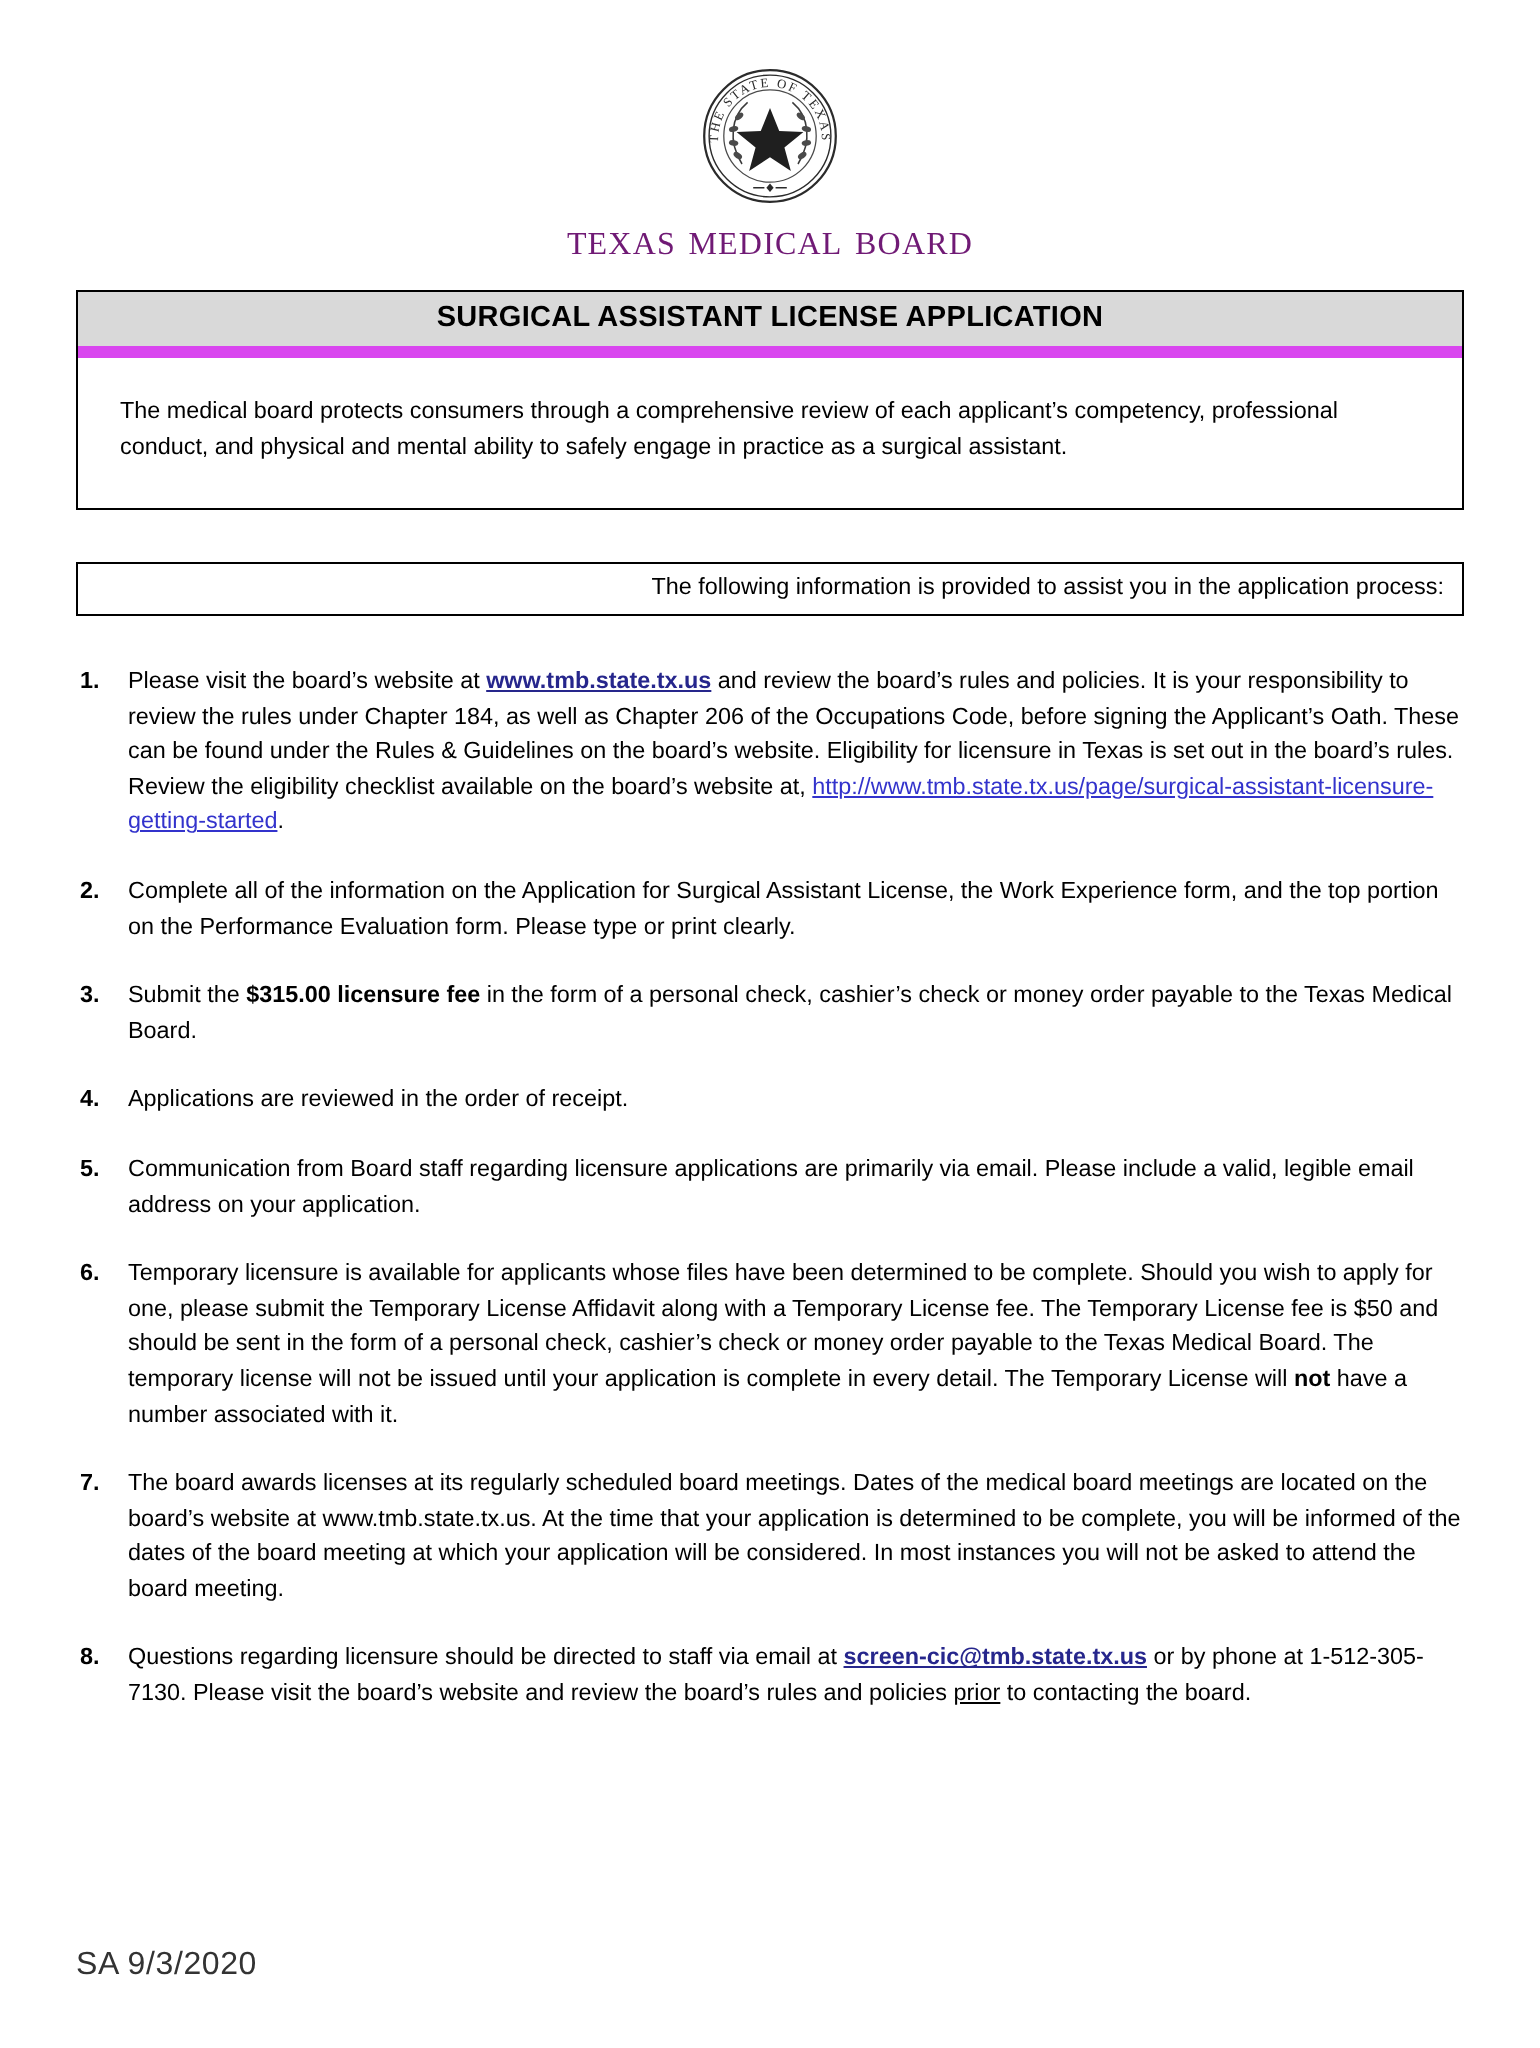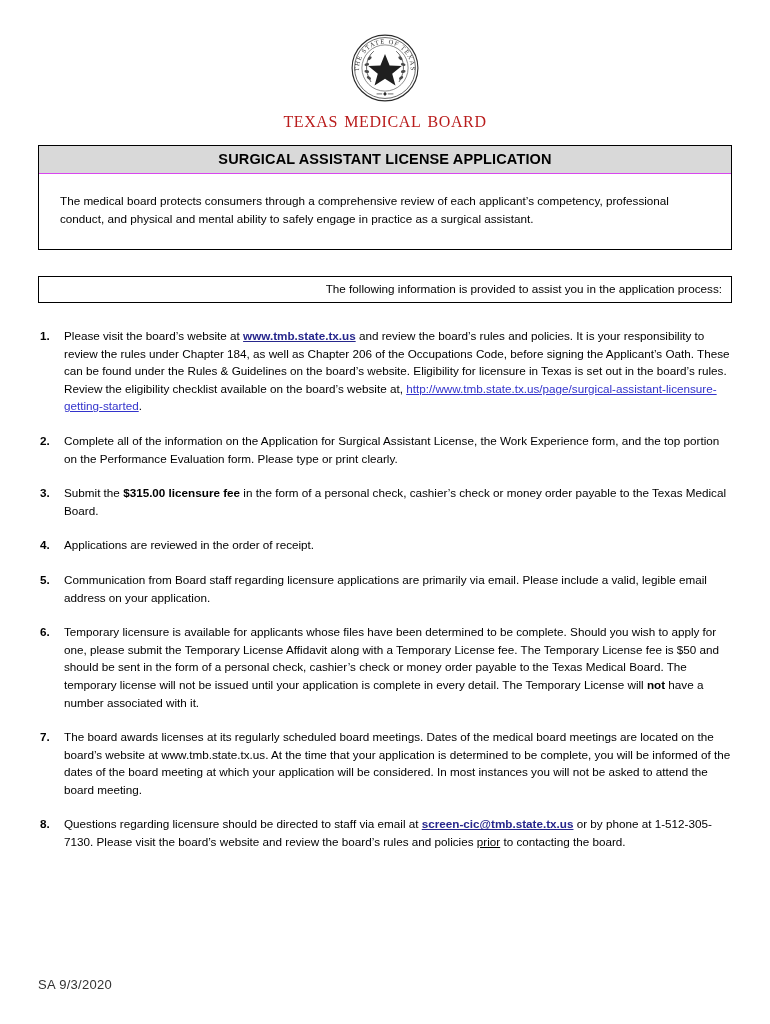--- a/index.html
+++ b/index.html
@@ -34,21 +34,21 @@
     align-items: center;
     height: 72px;
   }
   .seal {
     display: block;
   }
   .wordmark {
     font-family: "Liberation Serif", serif;
     font-size: 22.5px;
     letter-spacing: 0.6px;
-    color: #b91c1c;
+    color: #701a75;
     margin-top: 3px;
     font-variant: small-caps;
     text-transform: lowercase;
   }
   .addr {
     font-size: 11.5px;
     line-height: 14.5px;
     color: #111111;
     margin-top: 3px;
   }
@@ -57,21 +57,21 @@
   .box {
     border: 1px solid #000000;
     box-sizing: border-box;
     margin: 0 38px;
   }
   .box-intro {
     margin-top: 12px;
   }
   .banner {
     background: #d9d9d9;
-    border-bottom: 1px solid #d946ef;
+    border-bottom: 6px solid #d946ef;
     text-align: center;
     font-size: 14.5px;
     font-weight: bold;
     letter-spacing: 0.15px;
     padding: 5px 0 6px 0;
   }
   .intro-body {
     padding: 6px 9px 10px 9px;
     font-size: 11.7px;
     line-height: 17.5px;
@@ -125,21 +125,21 @@
   .link-blue {
     color: #3333cc;
     text-decoration: underline;
   }
 
   
   .footer {
     position: absolute;
     left: 38px;
     bottom: 32px;
-    font-size: 13px;
+    font-size: 16px;
     color: #333333;
     letter-spacing: 0.3px;
   }
 </style>
 </head>
 <body>
 
 <div class="page">
 
   <div class="letterhead">

